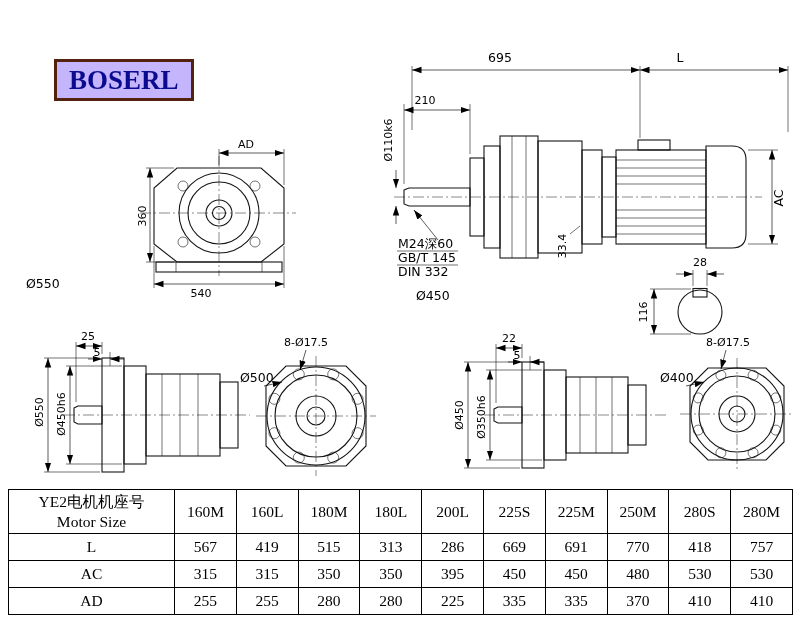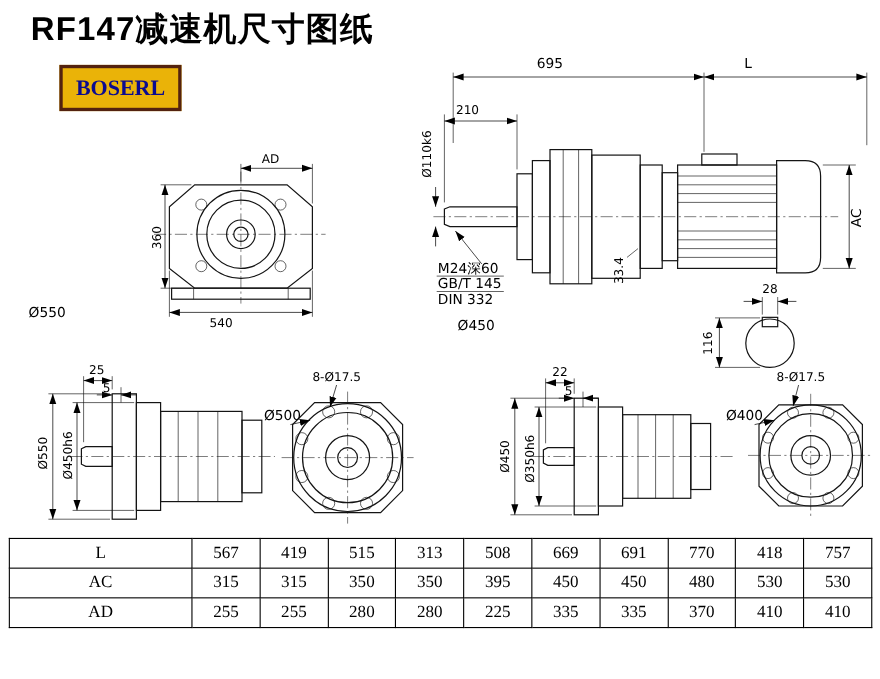--- a/index.html
+++ b/index.html
@@ -2,41 +2,40 @@
 <html><head>
 <meta charset="utf-8">
 <style>
   *{margin:0;padding:0;box-sizing:border-box}
   html,body{background:#fff}
   body{font-family:"Liberation Sans",sans-serif}
   .page{position:relative;width:800px;height:617px;background:#fff;overflow:hidden}
   .title{position:absolute;left:28px;top:6px;font-size:30px;font-weight:bold;color:#000;
          font-family:"Liberation Sans",sans-serif;letter-spacing:1px}
   .logo{position:absolute;left:54px;top:59px;border:3px solid #53220f;padding:0 12px;
-        font-family:"Liberation Serif",serif;font-weight:bold;font-size:20px;color:#0b0b8f;background:#eab308;line-height:36px}
+        font-family:"Liberation Serif",serif;font-weight:bold;font-size:27px;color:#0b0b8f;background:#c4b5fd;line-height:36px}
   svg.draw{position:absolute;left:0;top:0}
   .ln{fill:none;stroke:#141414;stroke-width:1.1}
   .tn{fill:none;stroke:#141414;stroke-width:0.6}
   .cl{fill:none;stroke:#3a3a3a;stroke-width:0.6;stroke-dasharray:11 3 2 3}
   .dim{fill:none;stroke:#141414;stroke-width:0.7}
   .dt{font-family:"DejaVu Sans",sans-serif;font-size:11px;fill:#000}
   .dt2{font-family:"DejaVu Sans",sans-serif;font-size:12.5px;fill:#000}
   table.spec{position:absolute;left:8px;top:489px;width:785px;border-collapse:collapse;
              table-layout:fixed;font-family:"Liberation Serif",serif;color:#000}
   table.spec td{border:1px solid #000;text-align:center;vertical-align:middle;font-size:15.5px;padding:0}
   table.spec col.c0{width:166px}
   table.spec tr.hdr td{height:44px}
   table.spec tr.row td{height:27px}
 </style>
 </head>
 <body>
 
 <div class="page">
 
-  <div class="title">RF147减速机尺寸图纸</div>
   <div class="logo">
     <span>BOSERL</span>
   </div>
 
   <svg class="draw" width="800" height="489" viewBox="0 0 800 489">
     <defs>
       <marker id="arw" markerWidth="11" markerHeight="8" refX="9.5" refY="4" orient="auto-start-reverse" markerUnits="userSpaceOnUse">
         <path d="M0,0.8 L9.5,4 L0,7.2 Z" fill="#000"></path>
       </marker>
       <pattern id="hatch" width="5" height="5" patternUnits="userSpaceOnUse" patternTransform="rotate(45)">
@@ -270,27 +269,43 @@
         <col>
         <col>
         <col>
         <col>
         <col>
         <col>
         <col>
         <col>
     </colgroup>
     <tbody>
+      <tr class="hdr">
+        <td>
+          <div>YE2电机机座号</div>
+          <div>Motor Size</div>
+        </td>
+        <td>160M</td>
+        <td>160L</td>
+        <td>180M</td>
+        <td>180L</td>
+        <td>200L</td>
+        <td>225S</td>
+        <td>225M</td>
+        <td>250M</td>
+        <td>280S</td>
+        <td>280M</td>
+      </tr>
       <tr class="row">
         <td>L</td>
         <td>567</td>
         <td>419</td>
         <td>515</td>
         <td>313</td>
-        <td>508</td>
+        <td>286</td>
         <td>669</td>
         <td>691</td>
         <td>770</td>
         <td>418</td>
         <td>757</td>
       </tr>
       <tr class="row">
         <td>AC</td>
         <td>315</td>
         <td>315</td>

